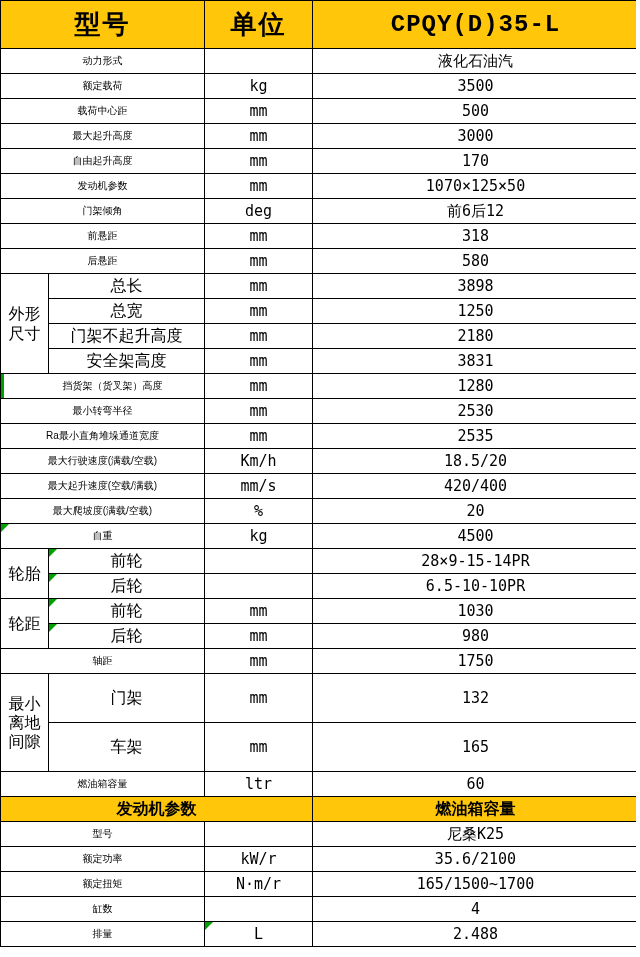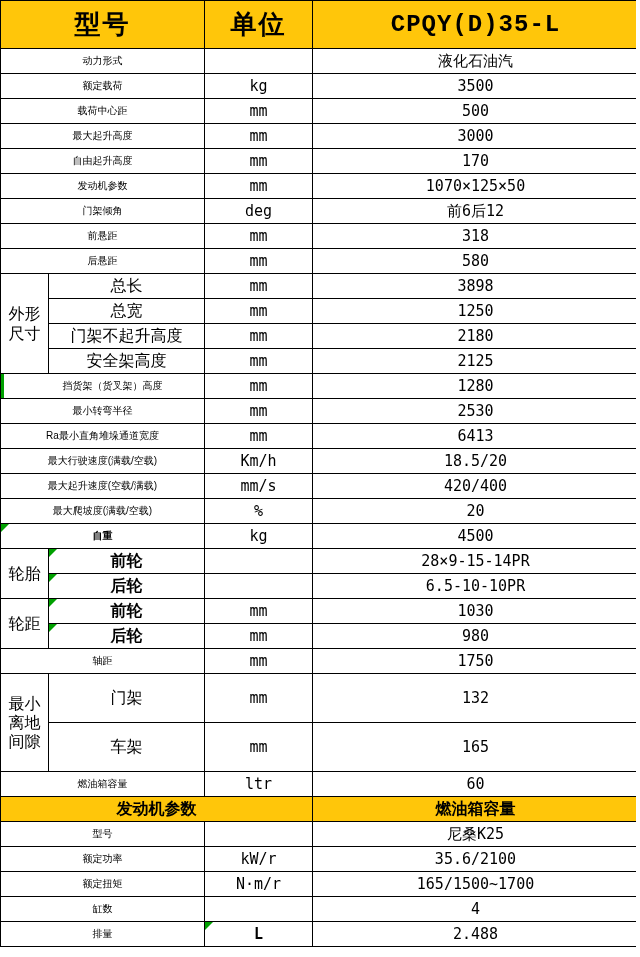--- a/index.html
+++ b/index.html
@@ -31,21 +31,21 @@
   td.group{
     font-size:16px;white-space:normal;word-break:break-all;
     line-height:1.2;padding:0 6px;
   }
   td.unit,td.value{
     font-family:"DejaVu Sans Mono","Liberation Mono",monospace;font-size:15px;
   }
   tr.section td{
     background:var(--yellow,#FFC60A);font-size:16px;font-weight:bold;text-align:center;
   }
-  td.has-marker{position:relative;font-weight:bold;}
+  td.has-marker{position:relative;}
   .tri{
     position:absolute;top:0;left:0;width:0;height:0;
     border-top:8px solid var(--green,#00A000);
     border-right:8px solid transparent;
   }
   td.green-left{box-shadow:inset 3px 0 0 var(--green,#00A000);padding-left:20px;}
 </style>
 </head>
 <body>
 
@@ -122,36 +122,36 @@
           <td class="value">1250</td>
         </tr>
         <tr>
           <td class="sublabel">门架不起升高度</td>
           <td class="unit">mm</td>
           <td class="value">2180</td>
         </tr>
         <tr>
           <td class="sublabel">安全架高度</td>
           <td class="unit">mm</td>
-          <td class="value">2125</td>
+          <td class="value">3831</td>
         </tr>
         <tr>
           <td class="label green-left" colspan="2">挡货架（货叉架）高度</td>
           <td class="unit">mm</td>
           <td class="value">1280</td>
         </tr>
         <tr>
           <td class="label" colspan="2">最小转弯半径</td>
           <td class="unit">mm</td>
           <td class="value">2530</td>
         </tr>
         <tr>
           <td class="label" colspan="2">Ra最小直角堆垛通道宽度</td>
           <td class="unit">mm</td>
-          <td class="value">6413</td>
+          <td class="value">2535</td>
         </tr>
         <tr>
           <td class="label" colspan="2">最大行驶速度(满载/空载)</td>
           <td class="unit">Km/h</td>
           <td class="value">18.5/20</td>
         </tr>
         <tr>
           <td class="label" colspan="2">最大起升速度(空载/满载)</td>
           <td class="unit">mm/s</td>
           <td class="value">420/400</td>

